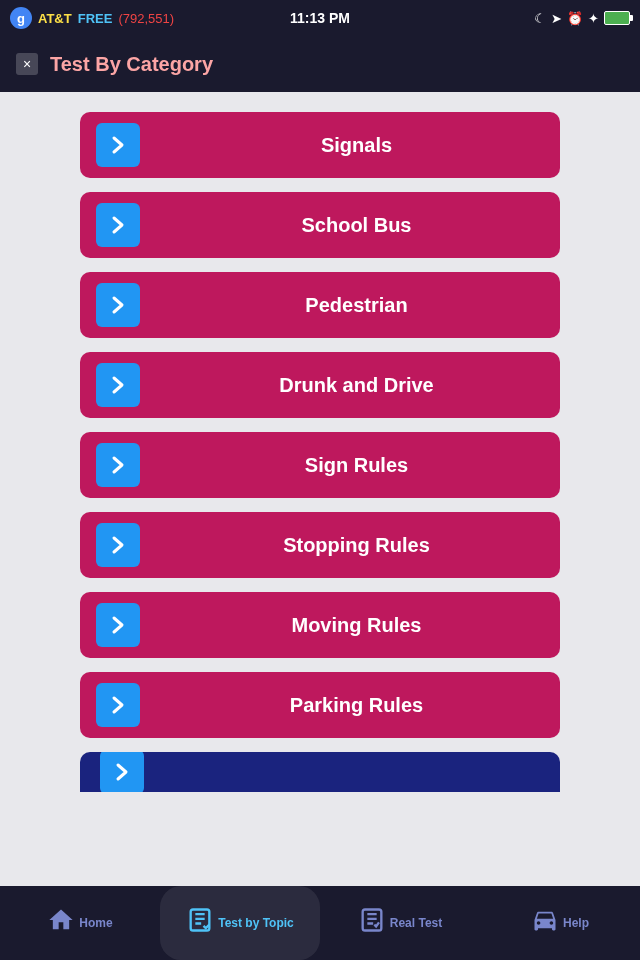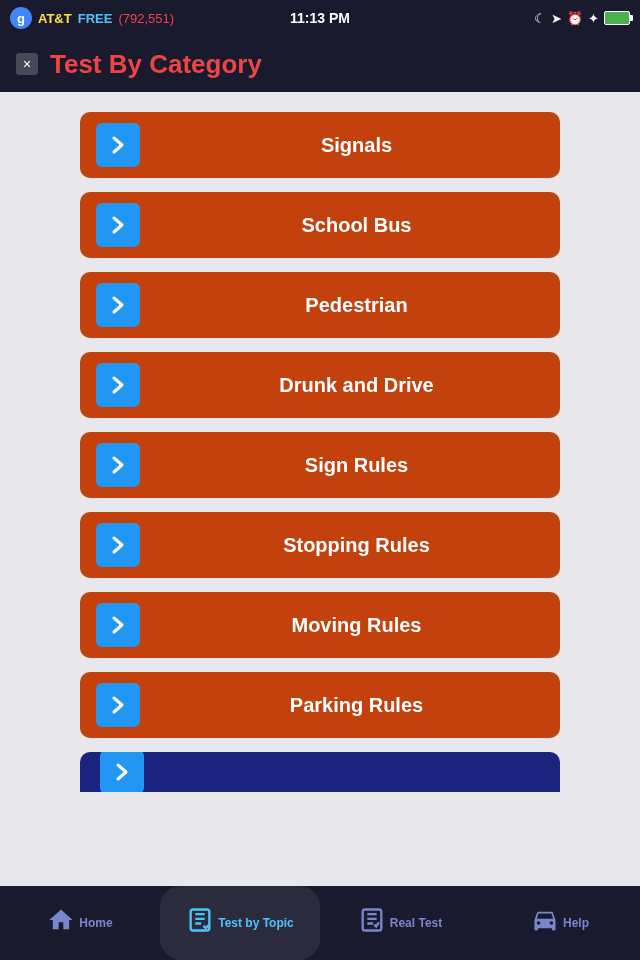--- a/index.html
+++ b/index.html
@@ -107,39 +107,39 @@
       border: none;
       width: 22px;
       height: 22px;
       display: flex;
       align-items: center;
       justify-content: center;
       border-radius: 3px;
       cursor: pointer;
     }
     .header-title {
-      color: #ef4444;
-      font-size: 26px;
+      color: #fca5a5;
+      font-size: 20px;
       font-weight: bold;
     }
 
     
     .content {
       flex: 1;
       overflow: hidden;
       background: #e8e8ec;
       padding: 20px 80px;
       display: flex;
       flex-direction: column;
       gap: 14px;
     }
 
     
     .category-btn {
-      background: #c2410c;
+      background: #be185d;
       border: none;
       border-radius: 10px;
       height: 66px;
       display: flex;
       align-items: center;
       cursor: pointer;
       width: 100%;
       padding: 0 16px;
       gap: 29px;
       text-decoration: none;

